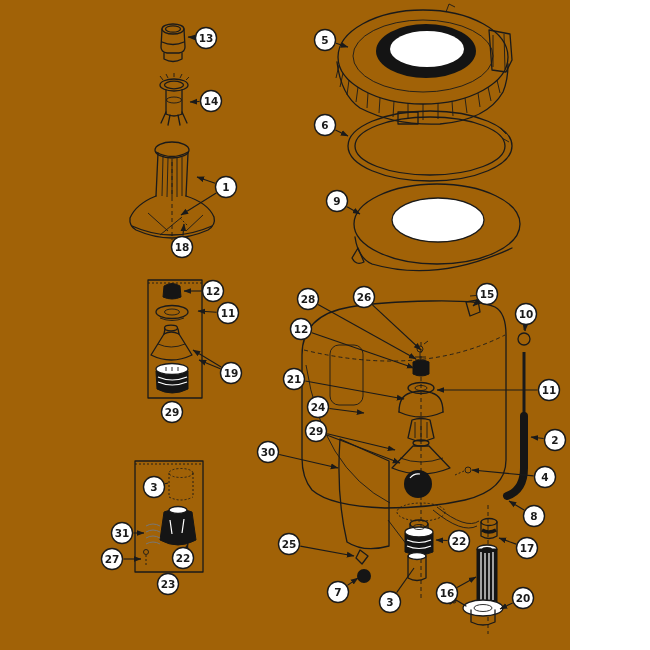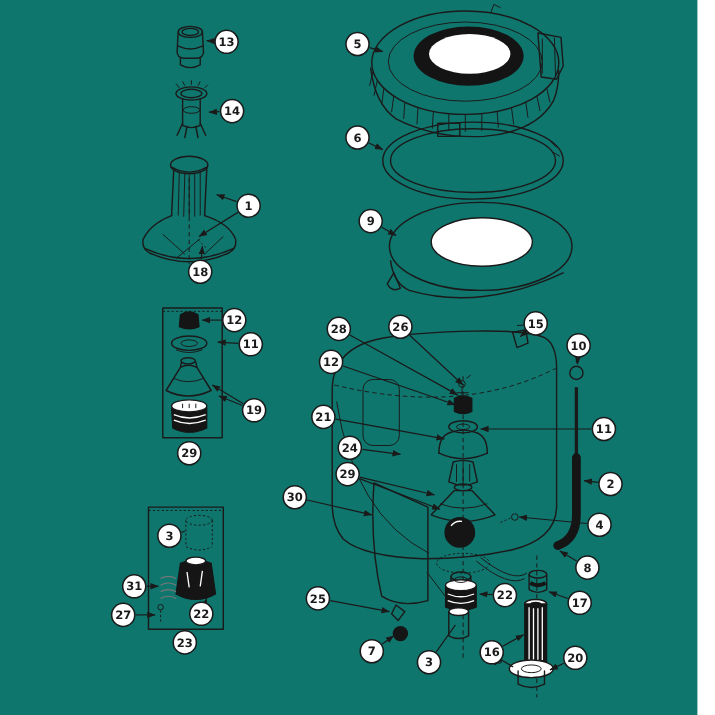--- a/index.html
+++ b/index.html
@@ -1,16 +1,16 @@
 <!DOCTYPE html>
 <html><head>
 <meta charset="utf-8">
 <style>
   html,body{margin:0;padding:0;background:#fff;}
-  .stage{position:relative;width:634px;height:650px;background:#0f766e;overflow:hidden;
+  .stage{position:relative;width:570px;height:650px;background:#a16207;overflow:hidden;
          font-family:"DejaVu Sans", sans-serif;}
   svg{display:block;}
   .ln{stroke:#1a1a1a;fill:none;stroke-width:1.3;stroke-linecap:round;stroke-linejoin:round;}
   .thin{stroke:#1a1a1a;fill:none;stroke-width:0.9;}
   .dash{stroke-dasharray:4 3;}
   .dash2{stroke-dasharray:2 2;}
   .fillink{fill:#151515;stroke:#151515;}
   .white{fill:#fff;}
   .wln{stroke:#fff;fill:none;stroke-width:1.2;}
   .callout-circle{fill:#fff;stroke:#1a1a1a;stroke-width:1.4;}

